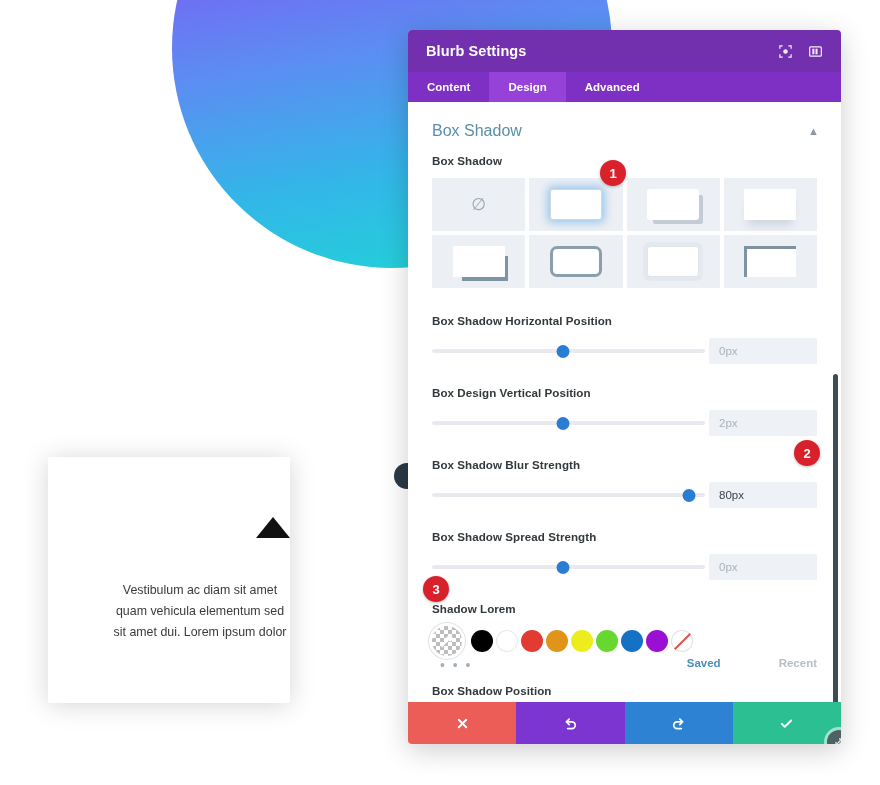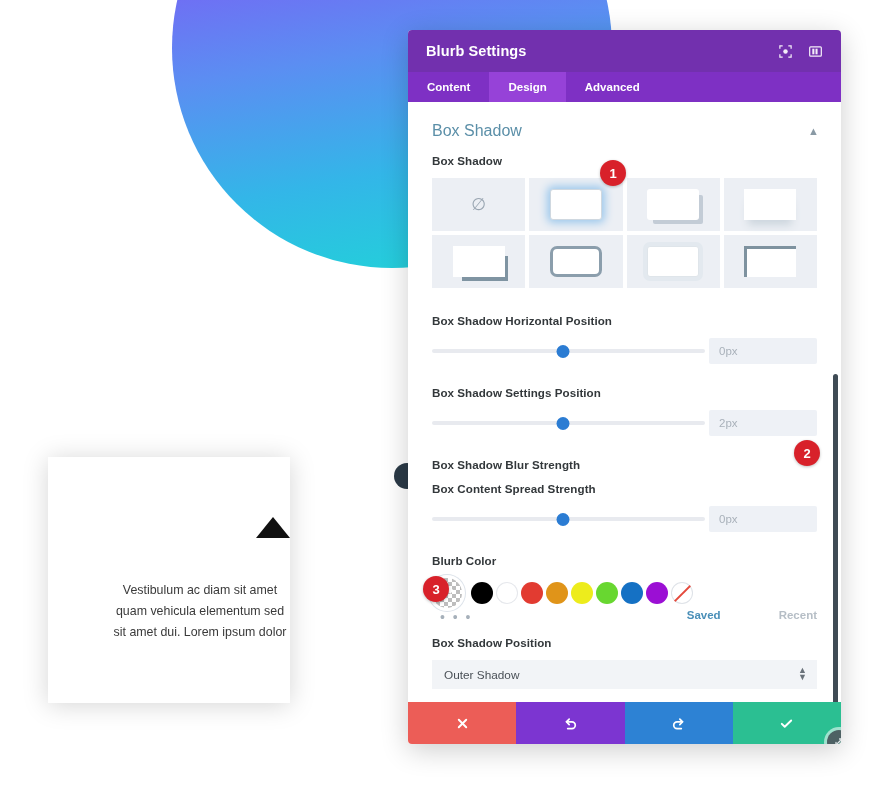--- a/index.html
+++ b/index.html
@@ -378,47 +378,54 @@
         <div class="slider-row">
           <div class="slider">
             <div class="track"></div>
             <div class="thumb" style="left:48%"></div>
           </div>
           <input class="num-input" value="0px" style="">
         </div>
       </div>
 
       <div class="field">
-        <div class="field-label">Box Shadow Settings Position</div>
+        <div class="field-label">Box Design Vertical Position</div>
         <div class="slider-row">
           <div class="slider">
             <div class="track"></div>
             <div class="thumb" style="left:48%"></div>
           </div>
           <input class="num-input" value="2px" style="">
         </div>
       </div>
 
       <div class="field">
         <div class="field-label">Box Shadow Blur Strength</div>
+        <div class="slider-row">
+          <div class="slider">
+            <div class="track"></div>
+            <div class="thumb" style="left:94%"></div>
+          </div>
+          <input class="num-input filled" value="80px" style="">
+        </div>
       </div>
 
       <div class="field">
-        <div class="field-label">Box Content Spread Strength</div>
+        <div class="field-label">Box Shadow Spread Strength</div>
         <div class="slider-row">
           <div class="slider">
             <div class="track"></div>
             <div class="thumb" style="left:48%"></div>
           </div>
           <input class="num-input" value="0px" style="">
         </div>
       </div>
 
       <div class="field" style="margin-bottom:2px;">
-        <div class="field-label">Blurb Color</div>
+        <div class="field-label">Shadow Lorem</div>
         <div class="swatch-row">
           <div class="sw-picker">
             <svg width="16" height="16" viewBox="0 0 16 16" stroke="#fff" stroke-width="1.6" fill="none" stroke-linecap="round">
               <path d="M3 13l6.5-6.5M10.5 2.6l2.9 2.9-2.2 2.2-2.9-2.9z" fill="#fff" stroke="#fff"></path>
               <path d="M3 13l-.6 1.6L4 14z" fill="#fff" stroke="none"></path>
             </svg>
           </div>
           <div class="sw" style="background:#000000"></div>
           <div class="sw sw-white"></div>
           <div class="sw" style="background:#e23b31"></div>

